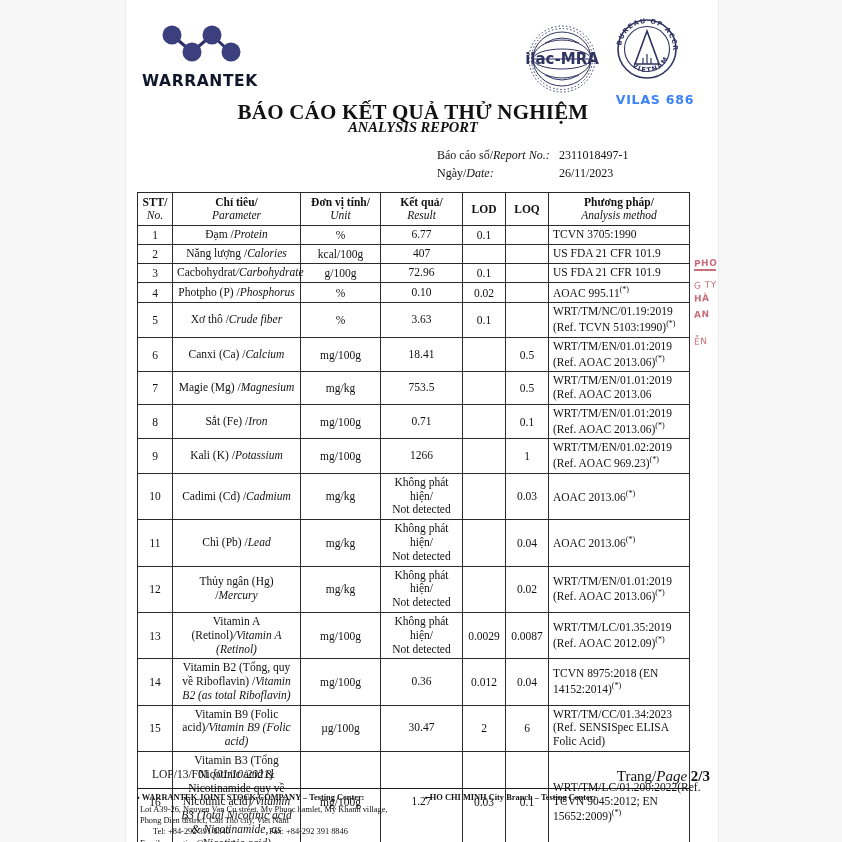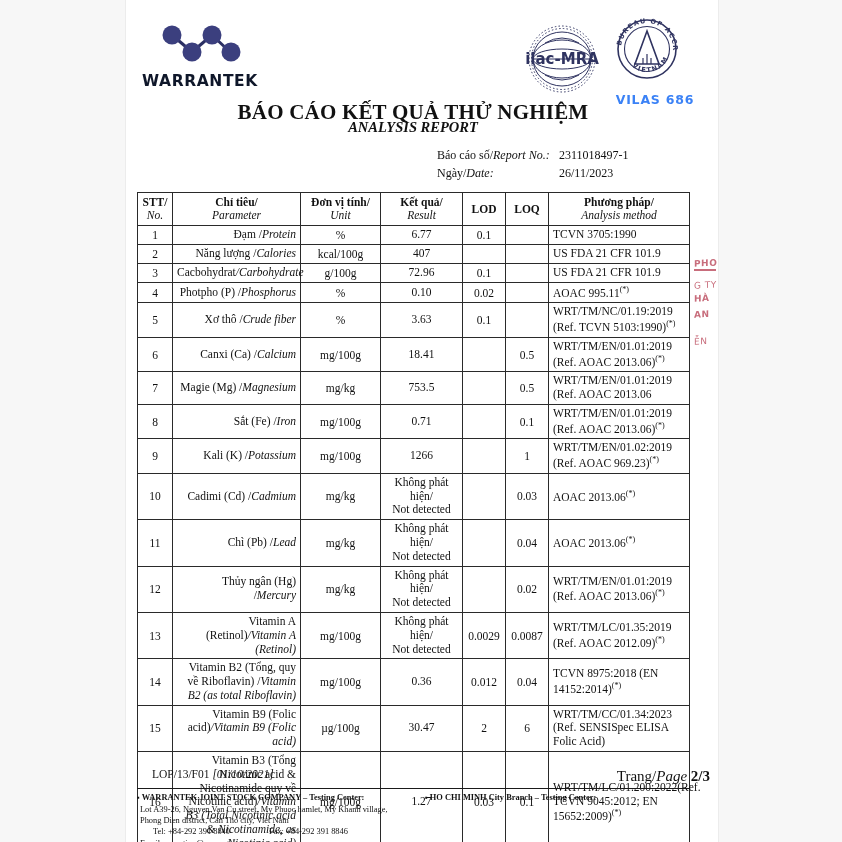--- a/index.html
+++ b/index.html
@@ -114,21 +114,21 @@
   table.report thead th {
     text-align: center;
     font-weight: bold;
     line-height: 1.15;
     padding: 3px 2px;
   }
   thead th .en { display:block; font-style: italic; font-weight: normal; }
   thead th.plain { font-weight: bold; }
 
   td.c-no   { text-align: center; }
-  td.c-par  { text-align: right; line-height: 1.2; }
+  td.c-par  { text-align: center; line-height: 1.2; }
   td.c-unit { text-align: center; }
   td.c-res  { text-align: center; line-height: 1.2; }
   td.c-lod  { text-align: center; }
   td.c-loq  { text-align: center; }
   td.c-meth { text-align: left; line-height: 1.2; }
   .it { font-style: italic; }
   sup.star { font-size: 8px; vertical-align: super; }
 
   
   .doccode {

